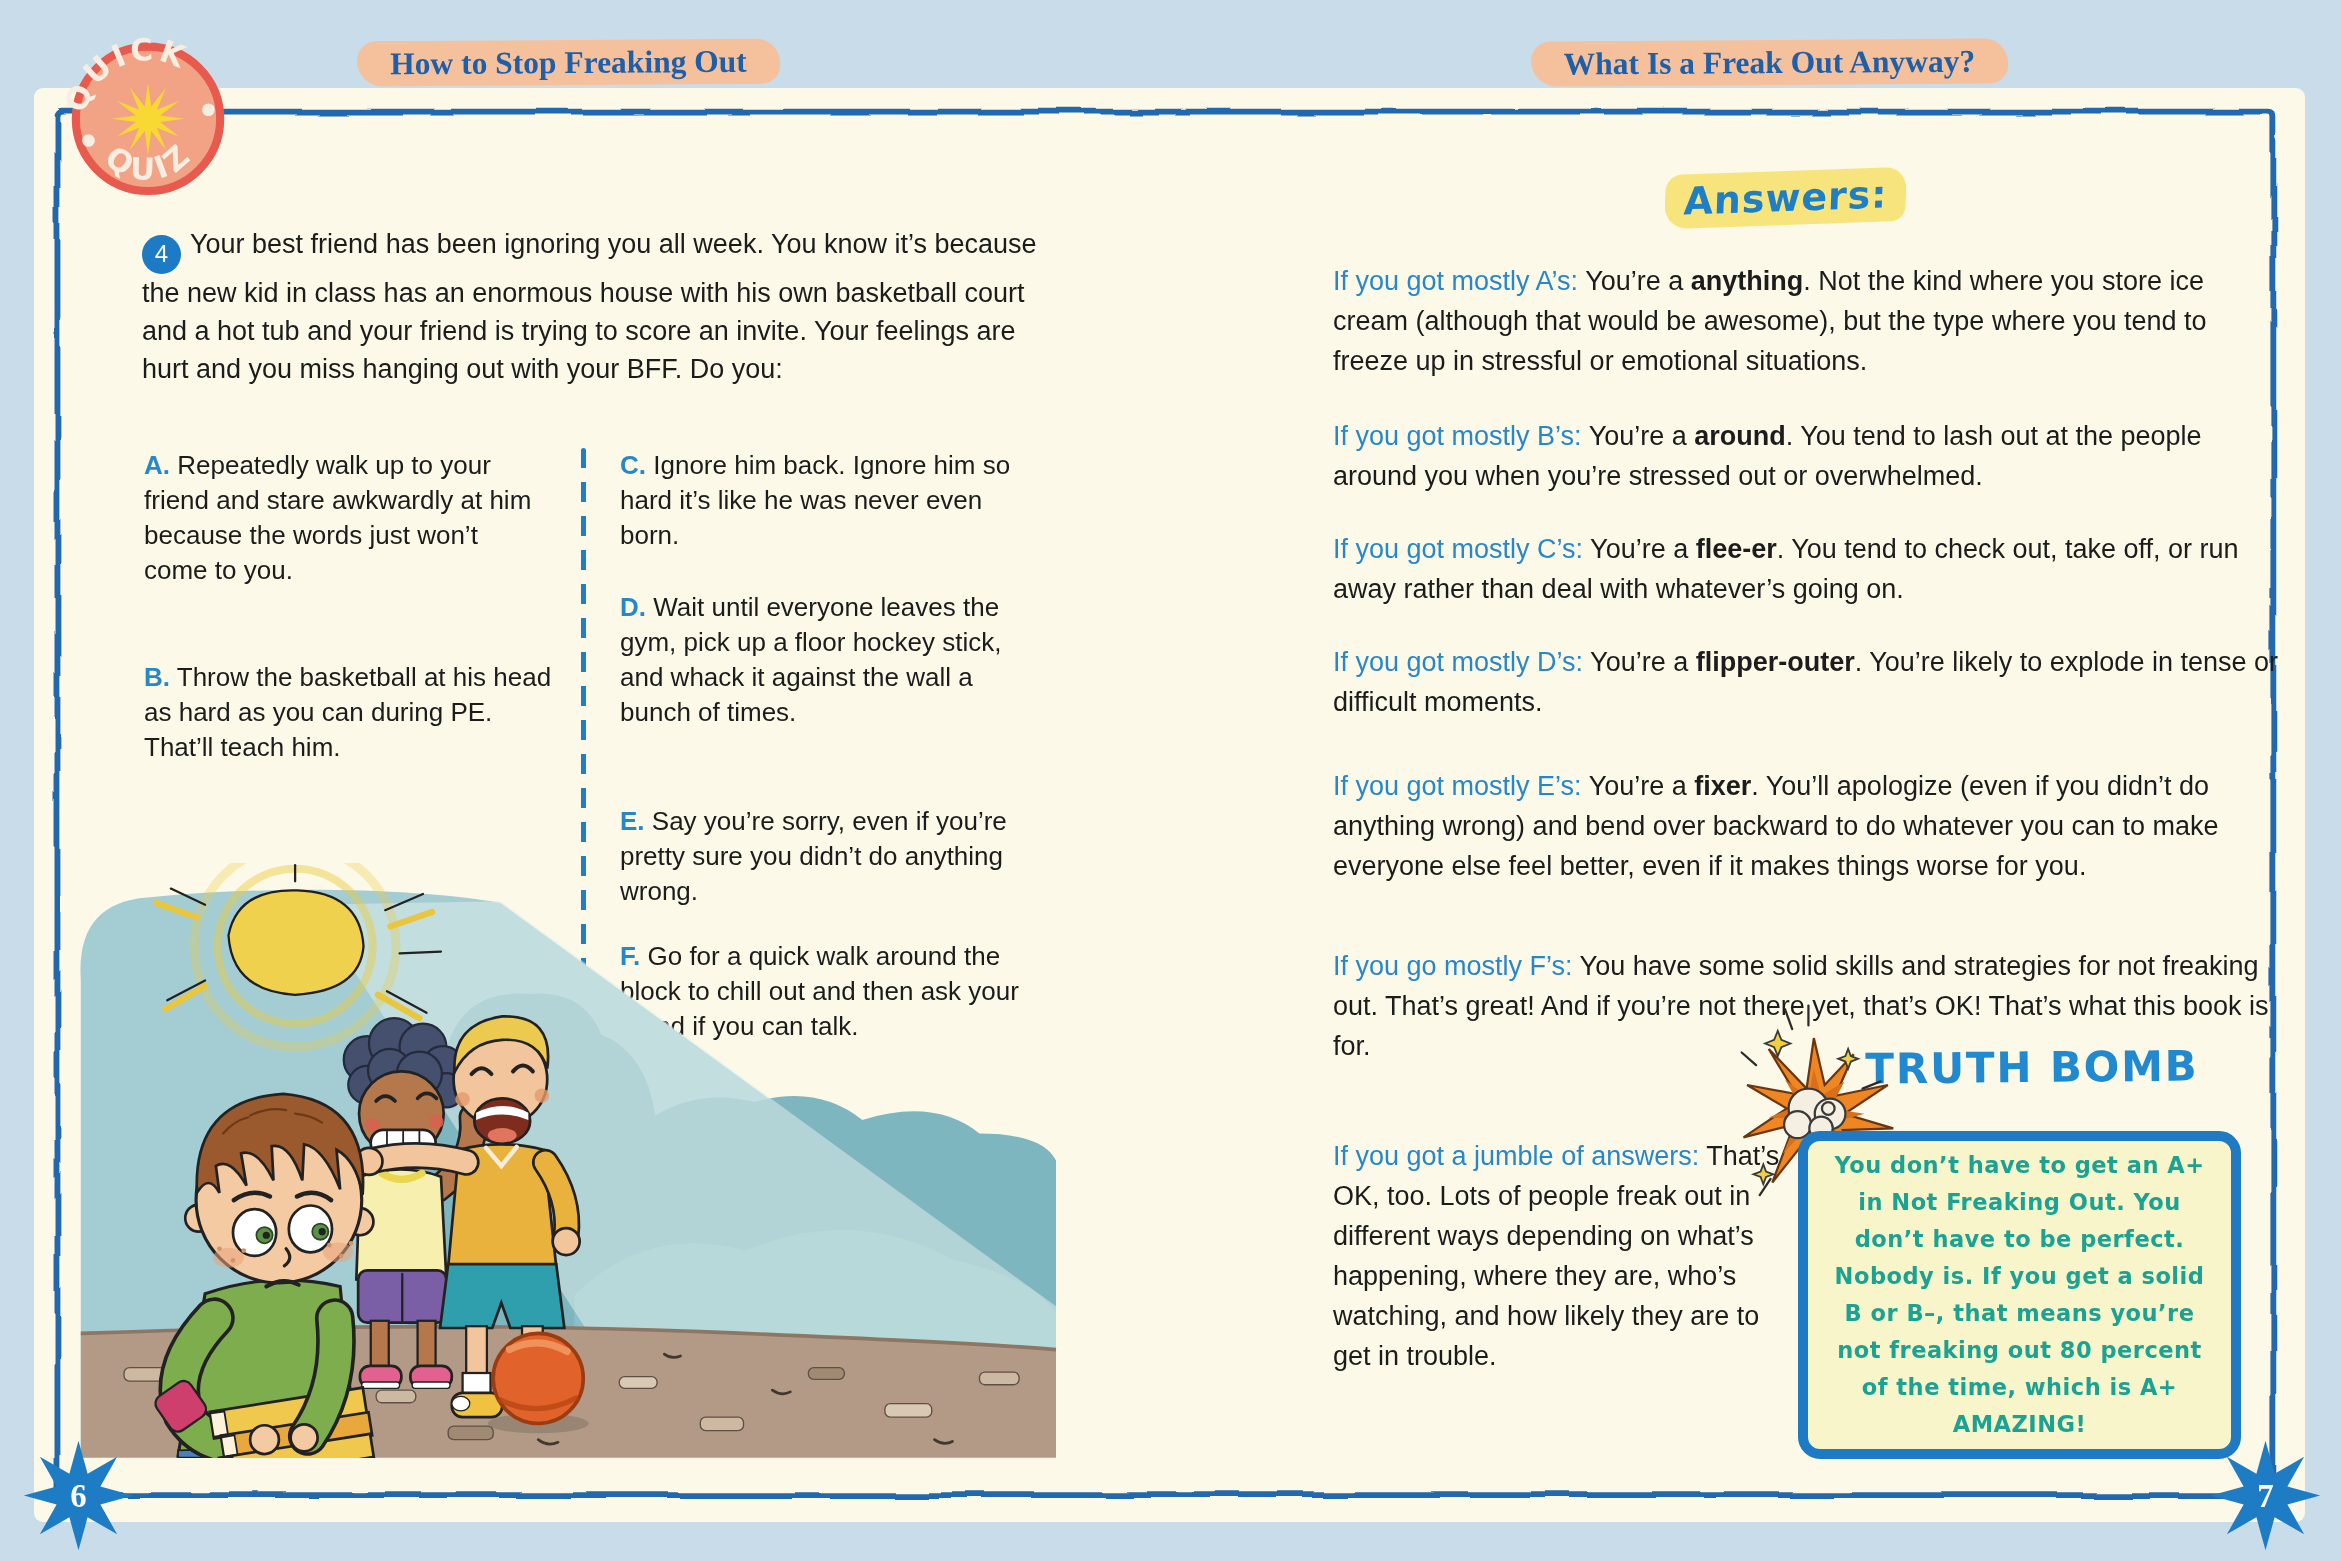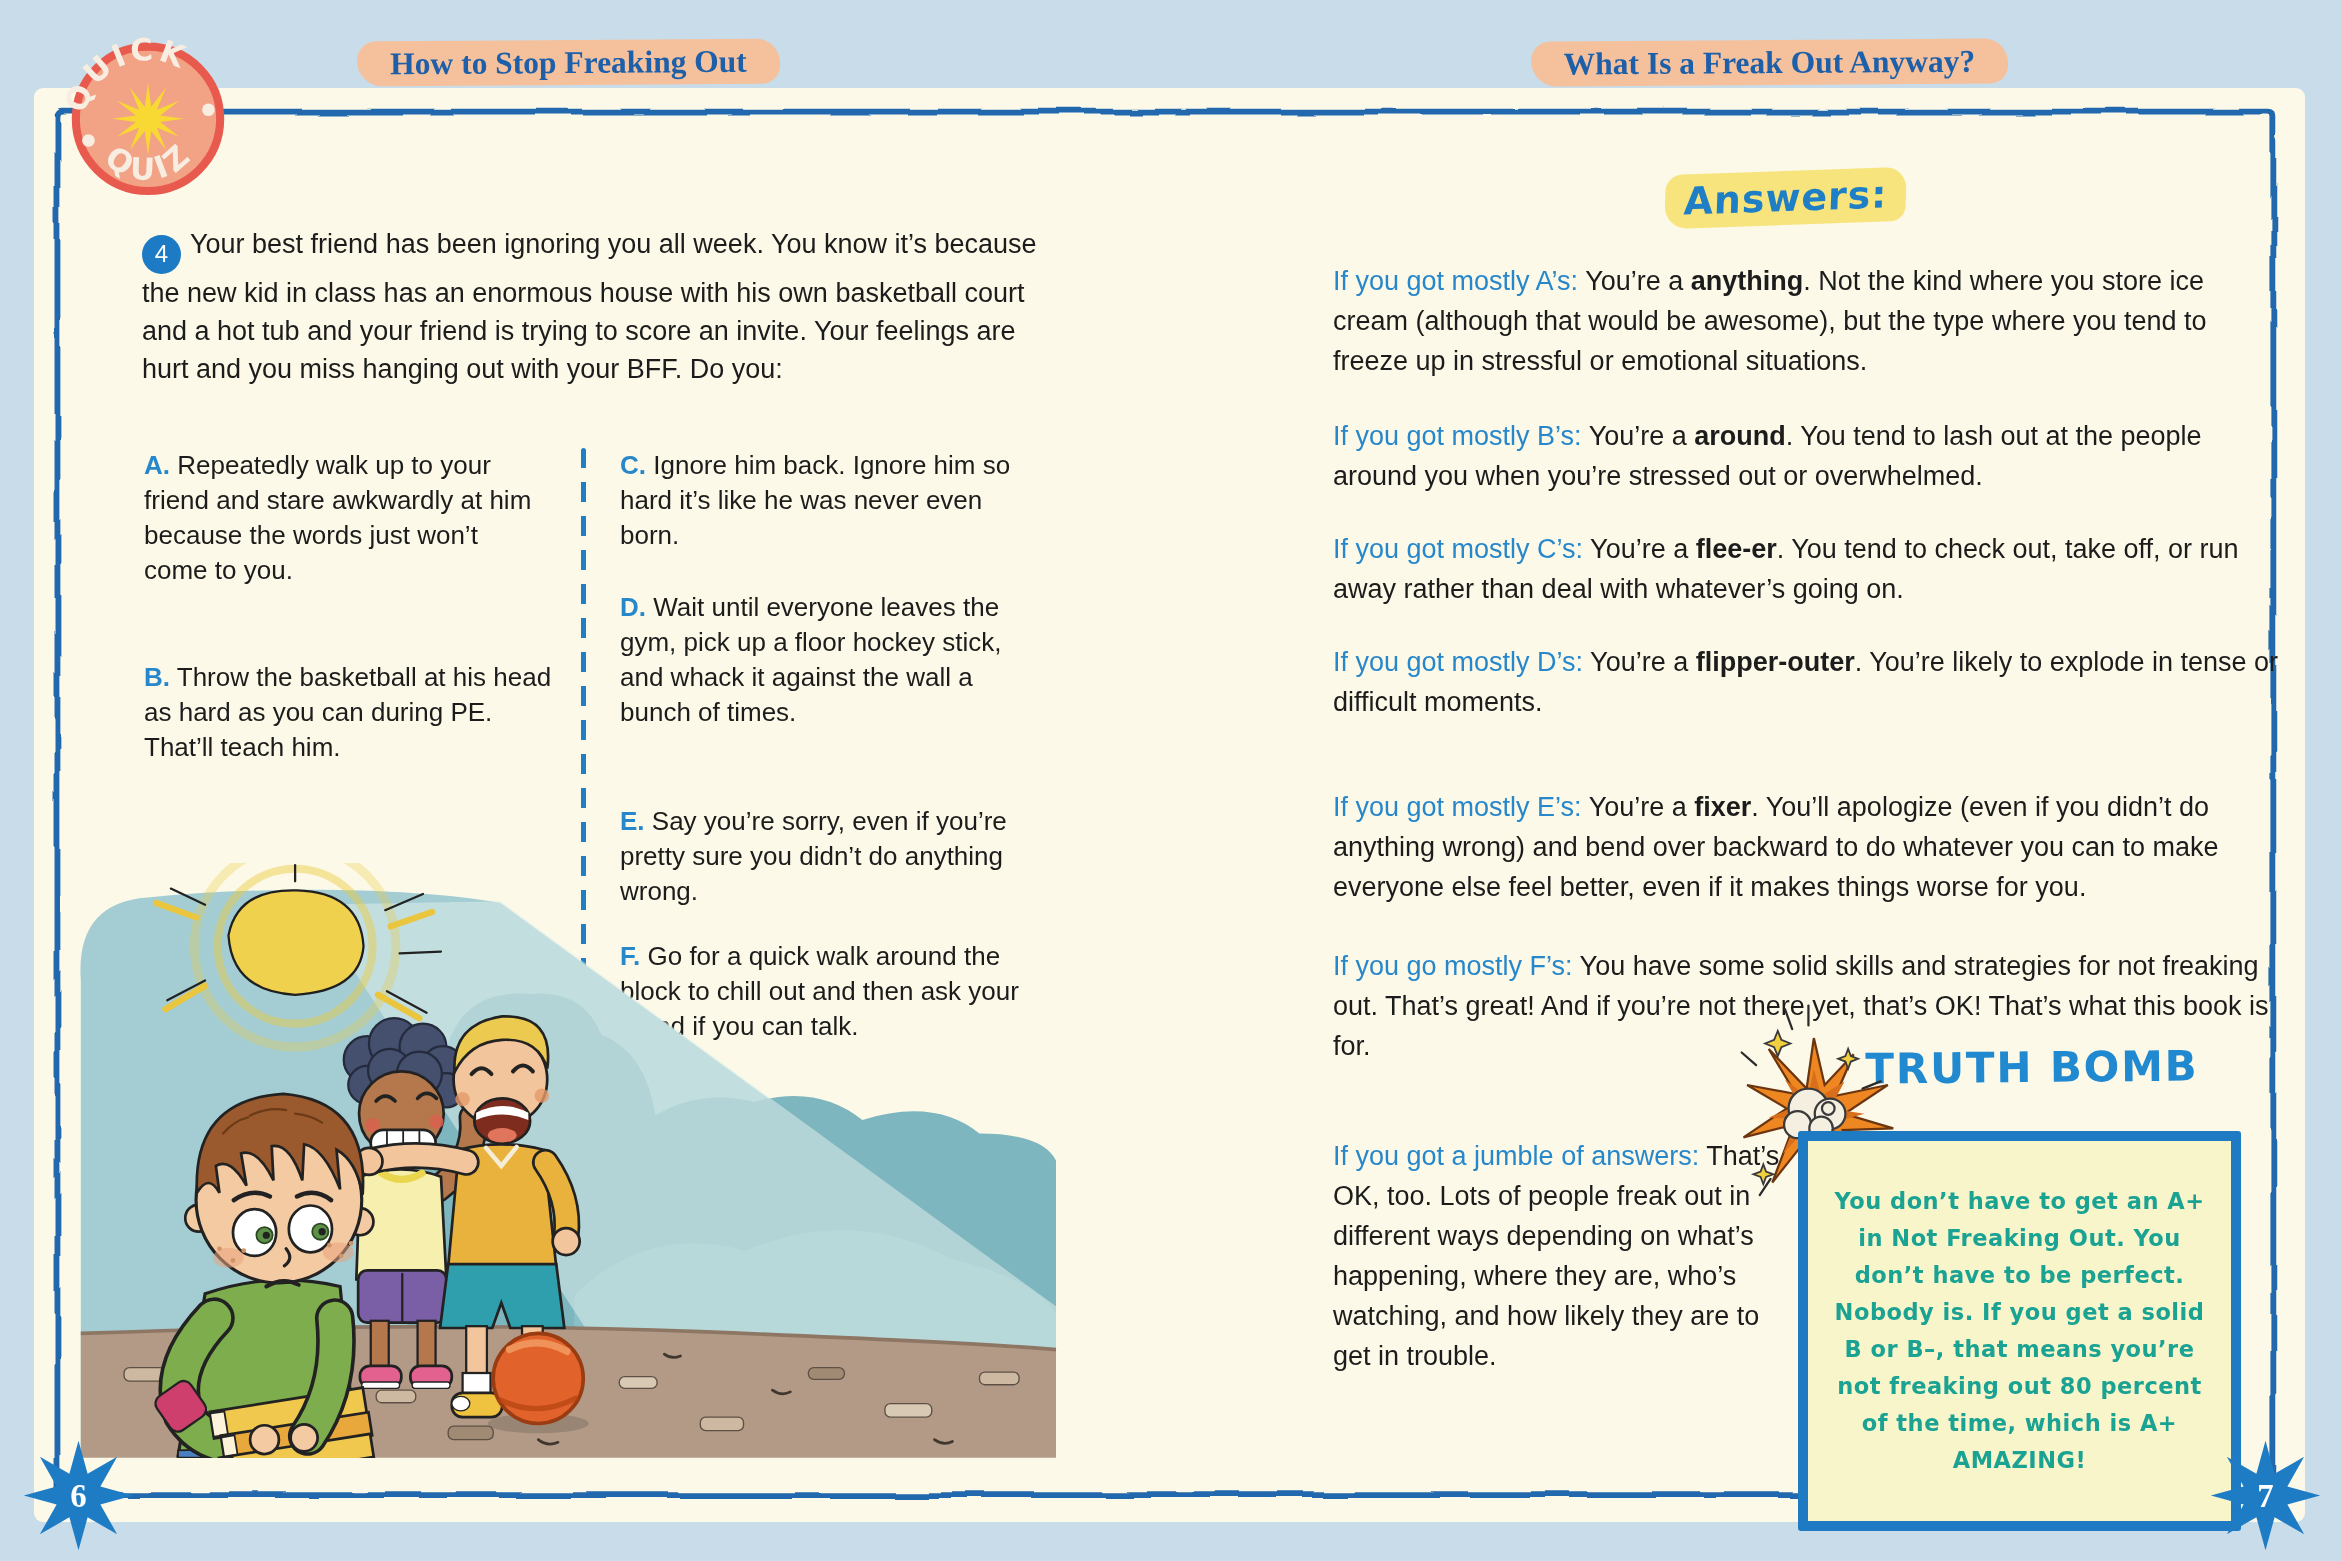--- a/index.html
+++ b/index.html
@@ -48,32 +48,32 @@
     position:absolute;left:1665px;top:171px;width:241px;height:54px;
     display:flex;align-items:center;justify-content:center;
     background:#f7e47c;border-radius:16px 21.6px 14.4px 23.4px;
     transform:rotate(-2deg) skewX(-4deg);
     font-family:"DejaVu Sans",sans-serif;font-weight:bold;font-size:38px;
     color:#1e7fc6;letter-spacing:0.9px;
   }
   .ans{position:absolute;left:1333px;width:953px;font-size:27px;line-height:40px}
   .ans .ans-label{color:#2787cb;font-weight:normal}
   #ansA{top:261px} #ansB{top:416px} #ansC{top:529px}
-  #ansD{top:642px} #ansE{top:787px} #ansF{top:946px}
+  #ansD{top:642px} #ansE{top:766px} #ansF{top:946px}
   #ansJumble{top:1136px;width:468px}
   .tb-spacer{float:right;width:554px;height:387px;shape-outside:inset(86px 0 0 0)}
 
   .tb-title{
     position:absolute;left:1861px;top:1043px;width:342px;text-align:center;
     font-family:"DejaVu Sans",sans-serif;font-weight:bold;font-size:42px;
     color:#2089cf;letter-spacing:1.8px;transform:rotate(-0.5deg);
   }
   .tb-box{
-    position:absolute;left:1798px;top:1131px;width:443px;height:400px;box-sizing:border-box;
-    background:#f9f5cb;border:10px solid #1e7ac2;border-radius:3px;
+    position:absolute;left:1798px;top:1131px;width:443px;height:328px;box-sizing:border-box;
+    background:#f9f5cb;border:10px solid #1e7ac2;border-radius:22px;
     display:flex;align-items:center;justify-content:center;
     padding:10.8px 18px;text-align:center;
   }
   .tb-text{font-family:"DejaVu Sans",sans-serif;font-weight:bold;
     font-size:22.5px;line-height:37px;color:#1aa293;letter-spacing:0.5px}
   .burst{position:absolute;left:1738px;top:1002px}
 
   .corner-star{position:absolute;width:113px;height:113px}
   .cs-left{left:21.6px;top:1439px}
   .cs-right{left:2209px;top:1439px}

